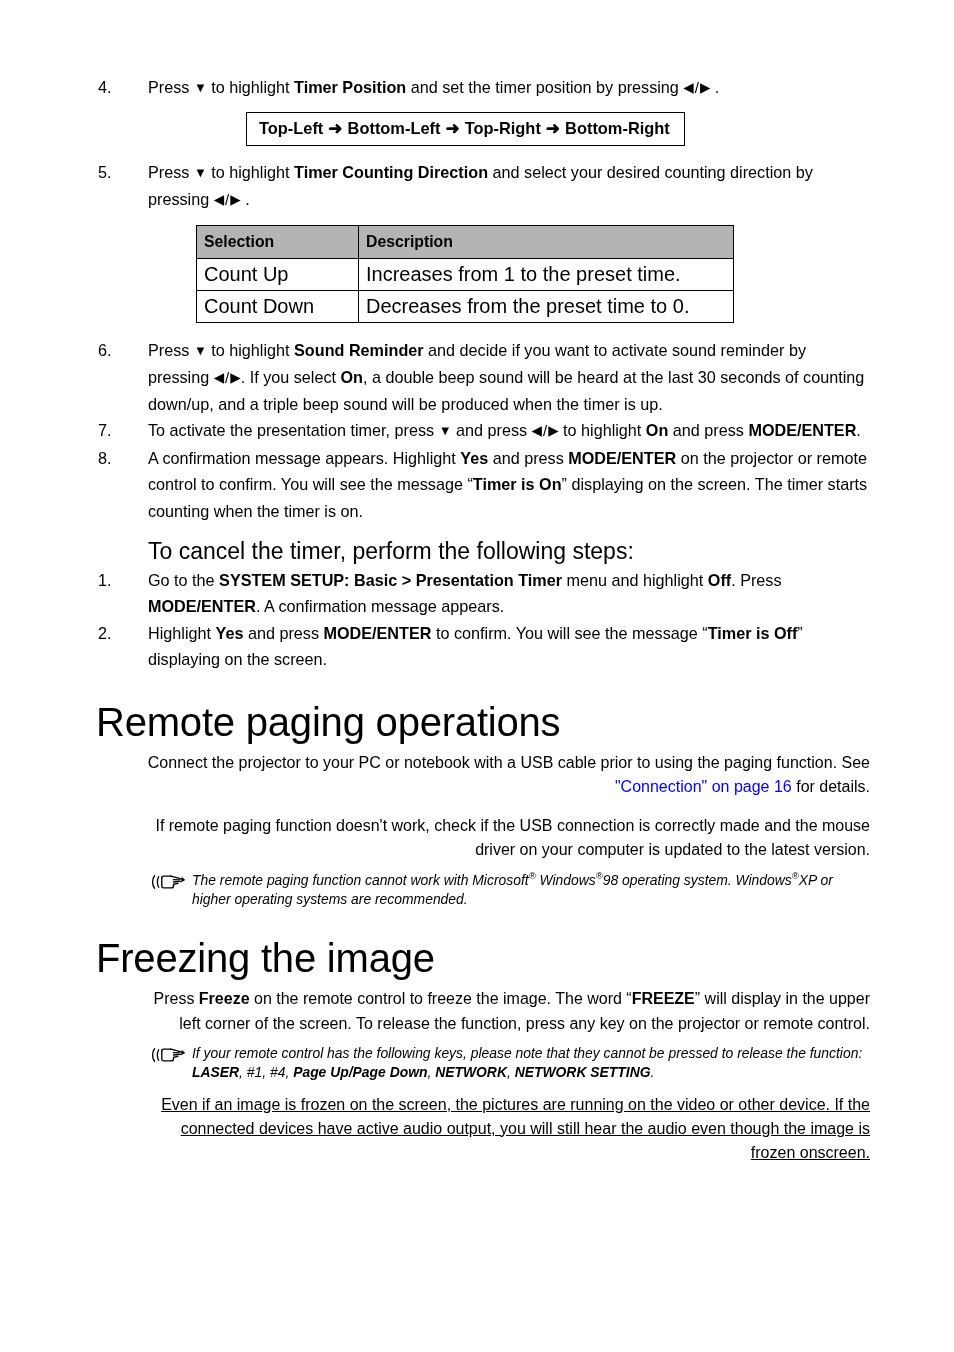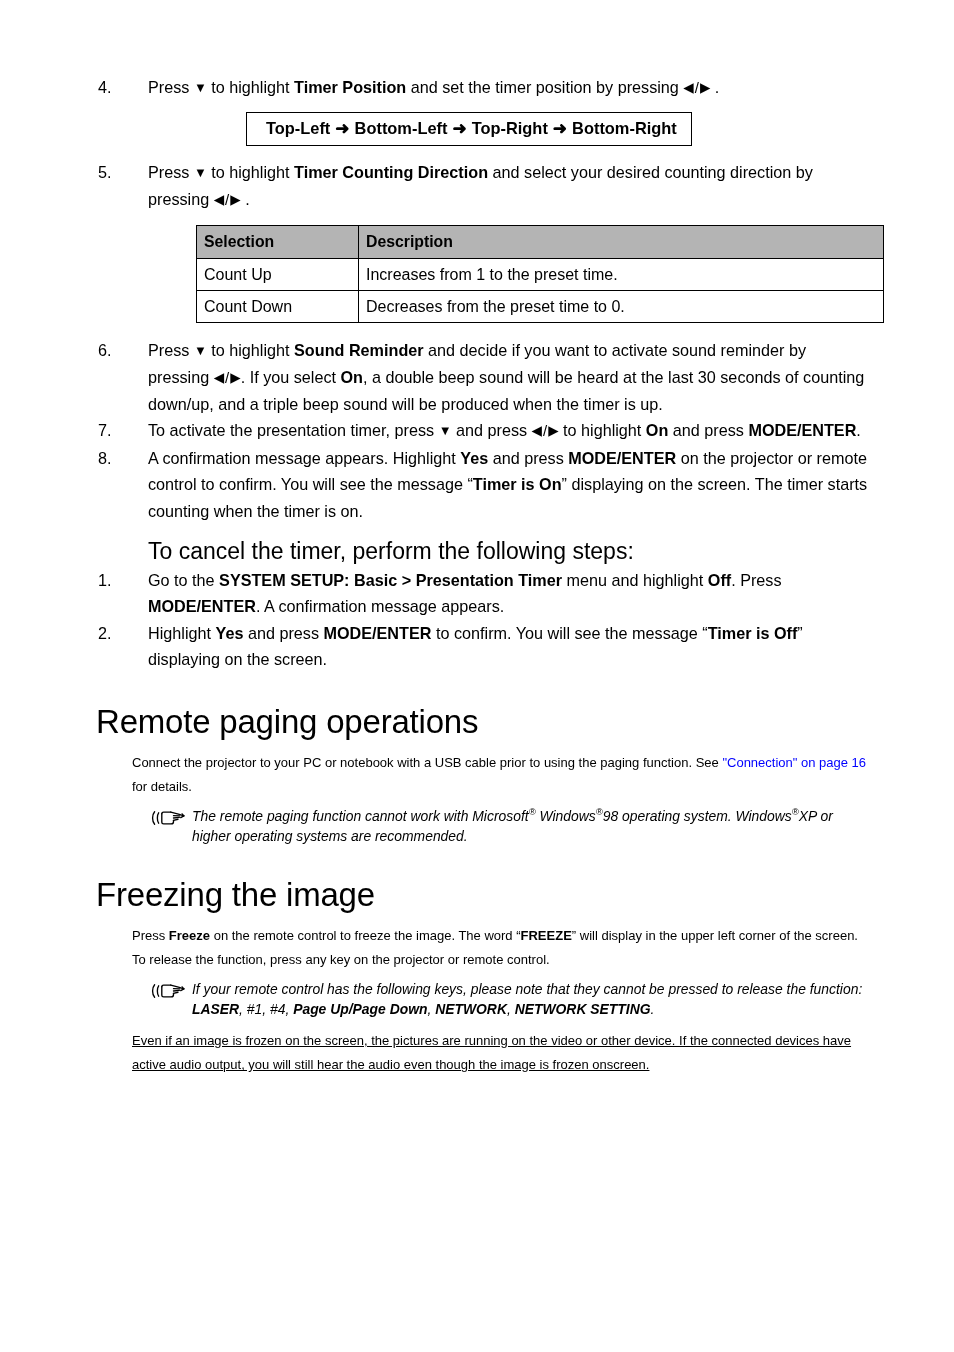--- a/index.html
+++ b/index.html
@@ -57,45 +57,45 @@
     letter-spacing: 0;
   }
   .tri-dn { font-size: 13px; }
   .lr { white-space: nowrap; }
   .lr .sl { font-size: 15px; padding: 0 1px; }
 
   
   .posbox {
     border: 1.6px solid #000;
     display: inline-block;
-    padding: 5px 14px 6px 19px;
+    padding: 5px 14px 6px 12px;
     margin: 11px 0 13px 150px;
     font-weight: bold;
     font-size: 16.4px;
     line-height: 20px;
     white-space: nowrap;
   }
   .posbox .arr {
     font-weight: bold;
     font-size: 17px;
     padding: 0 5px;
     display: inline-block;
   }
 
   
   table.sel {
     border-collapse: collapse;
     margin: 12px 0 14px 100px;
-    width: 688px;
+    width: 538px;
     table-layout: fixed;
   }
   table.sel th, table.sel td {
     border: 1px solid #000;
     padding: 3px 7px 4px 7px;
-    font-size: 16px;
+    font-size: 20px;
     line-height: 21px;
     text-align: left;
     vertical-align: middle;
     height: 24px;
   }
   table.sel thead th {
     background: #b4b4b4;
     font-weight: bold;
     font-size: 15.8px;
     height: 25px;
@@ -103,29 +103,30 @@
   table.sel col.c1 { width: 162px; }
 
   
   .sub-head {
     font-size: 23px;
     line-height: 26px;
     margin: 14px 0 3px 52px;
     font-weight: normal;
   }
   .para {
-    font-size: 13px;
+    font-size: 16px;
     line-height: 24.2px;
-    margin: 0 0 0 36px;
+    margin: 0 0 0 48px;
+    text-align: right;
   }
   .para + .para { margin-top: 15px; }
 
   
   h1.section {
-    font-size: 33px;
+    font-size: 40px;
     font-weight: normal;
     line-height: 40px;
     margin: 29px 0 9px 0;
     letter-spacing: -0.2px;
   }
 
   
   .note {
     position: relative;
     margin: 8px 0 0 52px;
@@ -229,20 +230,21 @@
     <li class="step">
       <span class="num">2.</span>
       <span>Highlight <b>Yes</b> and press <b>MODE/ENTER</b> to confirm. You will see the message “<b>Timer is Off</b>” displaying on the screen.</span>
     </li>
   </ol>
 
   
   <h1 class="section">Remote paging operations</h1>
 
   <p class="para">Connect the projector to your PC or notebook with a USB cable prior to using the paging function. See <a class="xref" href="#">"Connection" on page 16</a> for details.</p>
+  <p class="para">If remote paging function doesn't work, check if the USB connection is correctly made and the mouse driver on your computer is updated to the latest version.</p>
 
   <div class="note">
     <span class="hand">
       <svg viewBox="0 0 40 22" width="36" height="20" aria-hidden="true">
         <g fill="none" stroke="#000" stroke-width="1.5" stroke-linejoin="round" stroke-linecap="round">
           <path d="M4 4 C1 7.5 1 14.5 4 18"></path>
           <path d="M8.5 5.2 C6.6 7.8 6.6 14.2 8.5 16.8"></path>
           <path d="M12 6.2 L12 15.8 C12 16.9 12.9 17.6 14 17.6 L22.5 17.6 C24 17.6 25 16.6 25 15.2 L25 13.6"></path>
           <path d="M12 6.2 C12 5.1 12.9 4.4 14 4.4 L22 4.4"></path>
           <path d="M22 4.4 L30.5 6.6 L36.5 8.6"></path>

